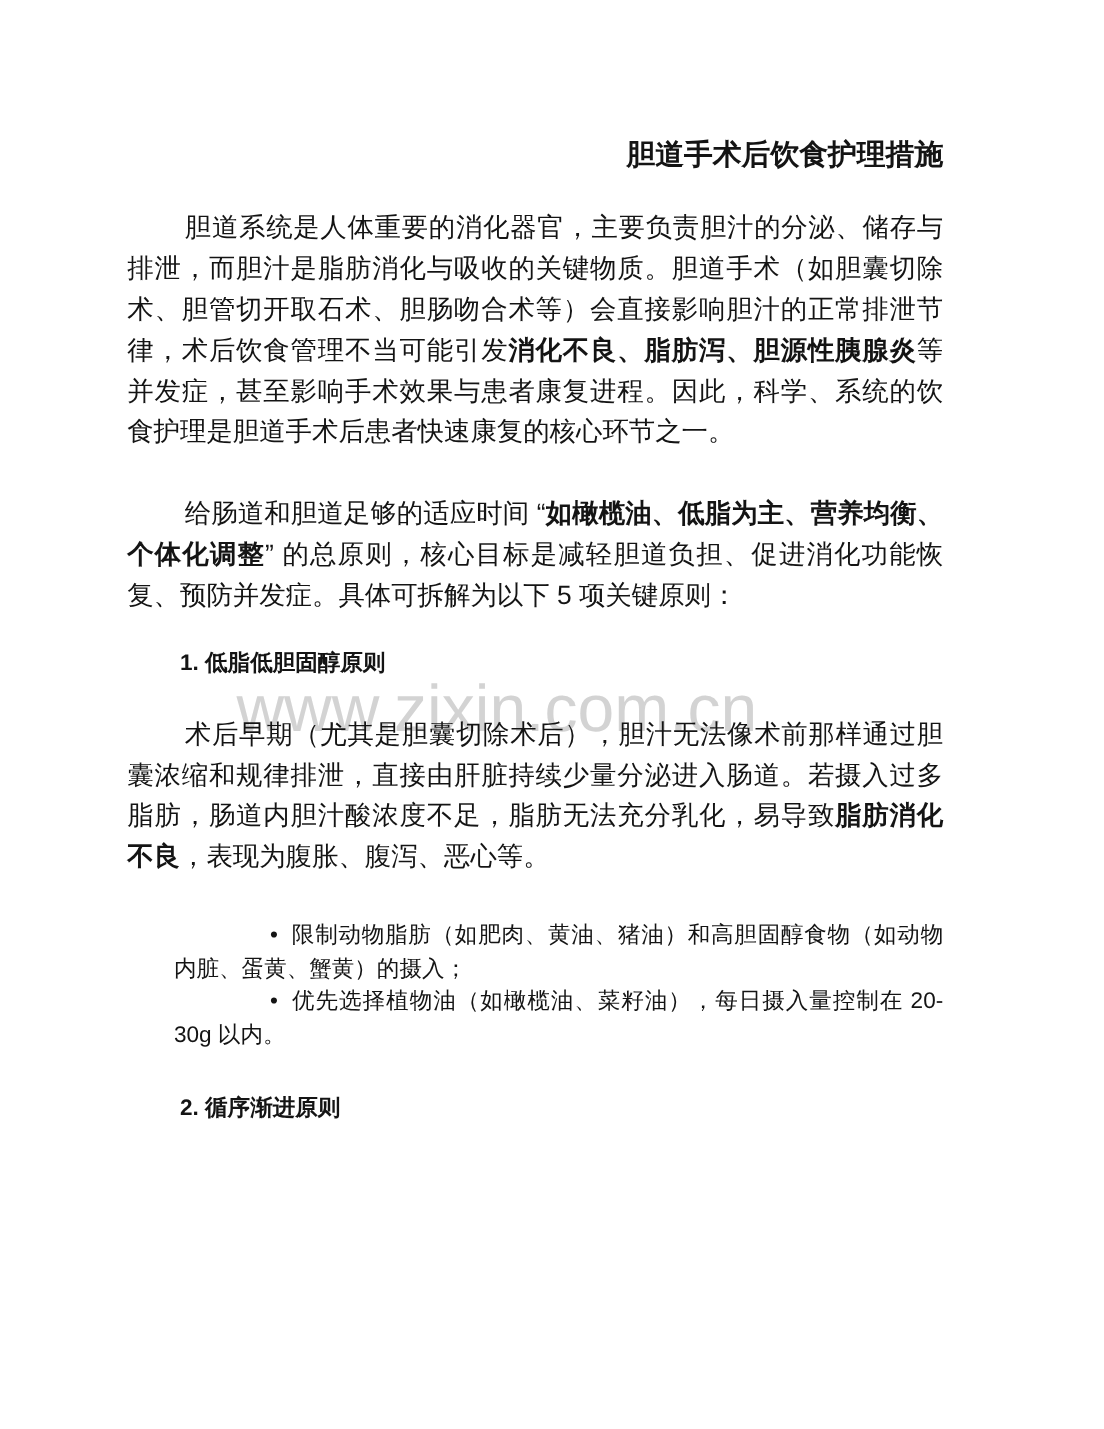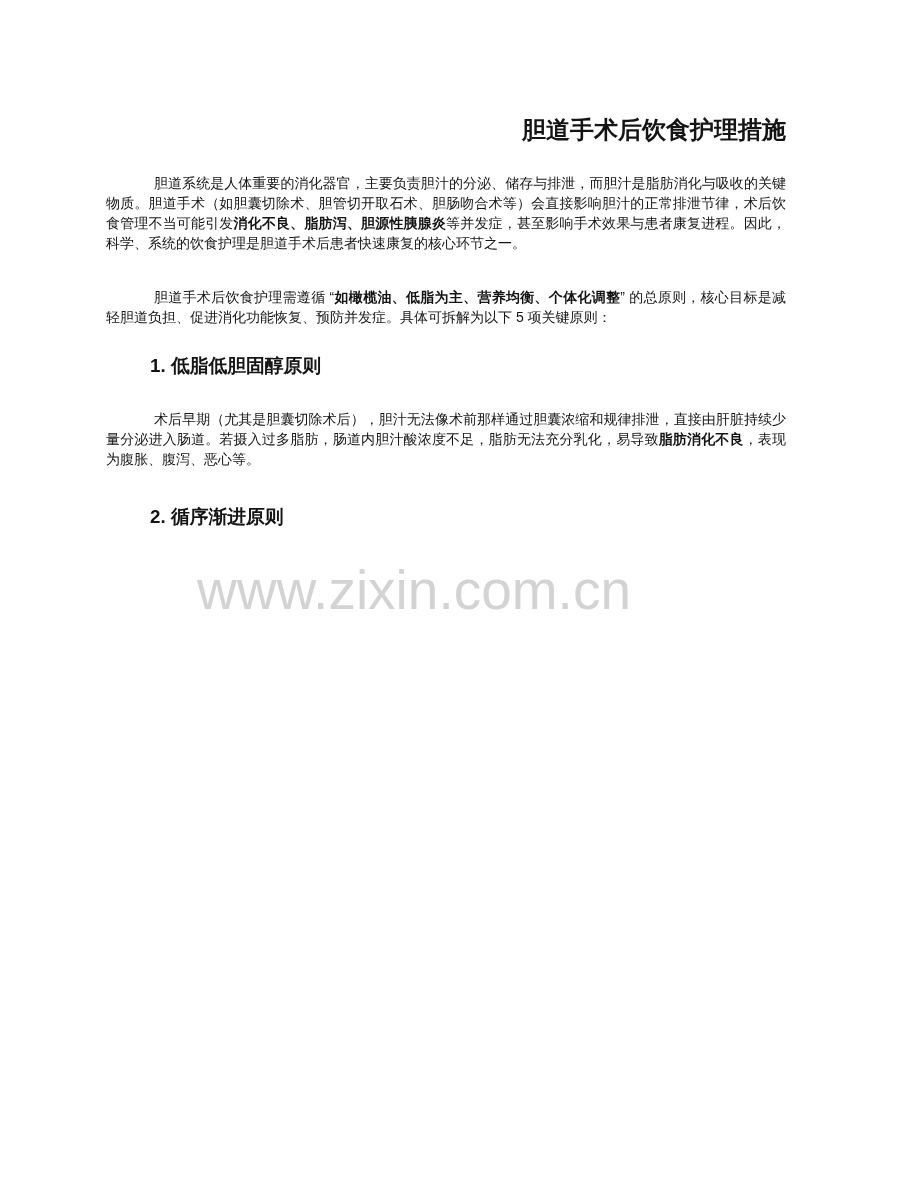--- a/index.html
+++ b/index.html
@@ -40,22 +40,22 @@
   .doc-title {
     margin: 112px 0 25px 0;
     font-size: 24px;
     font-weight: 700;
     line-height: 36px;
     text-align: right;
     text-indent: 48px;
   }
   .body-para {
     margin: 0 0 34px 0;
-    font-size: 14px;
-    line-height: 20px;
+    font-size: 22px;
+    line-height: 34px;
     text-align: justify;
     text-indent: 48px;
   }
   .body-para.lead {
     margin-bottom: 25px;
   }
   .body-para.last {
     margin-bottom: 0;
   }
   .section-heading {
@@ -94,26 +94,28 @@
 
   <div class="watermark">www.zixin.com.cn</div>
 
   <div class="content">
 
     <h1 class="doc-title">胆道手术后饮食护理措施</h1>
 
     <p class="body-para"><span>胆道系统是人体重要的消化器官，主要负责胆汁的分泌、储存与排泄，而胆汁是脂肪消化与吸收的关键物质。胆道手术（如胆囊切除术、胆管切开取石术、胆肠吻合术等）会直接影响胆汁的正常排泄节律，术后饮食管理不当可能引发</span><span class="seg-bold">消化不良、脂肪泻、胆源性胰腺炎</span><span>等并发症，甚至影响手术效果与患者康复进程。因此，科学、系统的饮食护理是胆道手术后患者快速康复的核心环节之一。</span></p>
 
 
-    <p class="body-para lead"><span>胆道手术后饮食护理需遵循 “</span><span class="seg-bold">如橄榄油、低脂为主、营养均衡、个体化调整</span><span>” 的总原则，核心目标是减轻胆道负担、促进消化功能恢复、预防并发症。具体可拆解为以下 5 项关键原则：</span></p>
+    <p class="body-para lead"><span>给肠道和胆道足够的适应时间 “</span><span class="seg-bold">如橄榄油、低脂为主、营养均衡、个体化调整</span><span>” 的总原则，核心目标是减轻胆道负担、促进消化功能恢复、预防并发症。具体可拆解为以下 5 项关键原则：</span></p>
 
     <h3 class="sub-heading">1. 低脂低胆固醇原则</h3>
 
     <p class="body-para"><span>术后早期（尤其是胆囊切除术后），胆汁无法像术前那样通过胆囊浓缩和规律排泄，直接由肝脏持续少量分泌进入肠道。若摄入过多脂肪，肠道内胆汁酸浓度不足，脂肪无法充分乳化，易导致</span><span class="seg-bold">脂肪消化不良</span><span>，表现为腹胀、腹泻、恶心等。</span></p>
 
     <div class="bullet-list">
+      <div class="bullet-item"><span class="blt">•</span><span>限制动物脂肪（如肥肉、黄油、猪油）和高胆固醇食物（如动物内脏、蛋黄、蟹黄）的摄入；</span></div>
+      <div class="bullet-item"><span class="blt">•</span><span>优先选择植物油（如橄榄油、菜籽油），每日摄入量控制在 20-30g 以内。</span></div>
     </div>
 
     <h3 class="sub-heading">2. 循序渐进原则</h3>
 
 
   </div>
 </div>
 
 </body></html>

